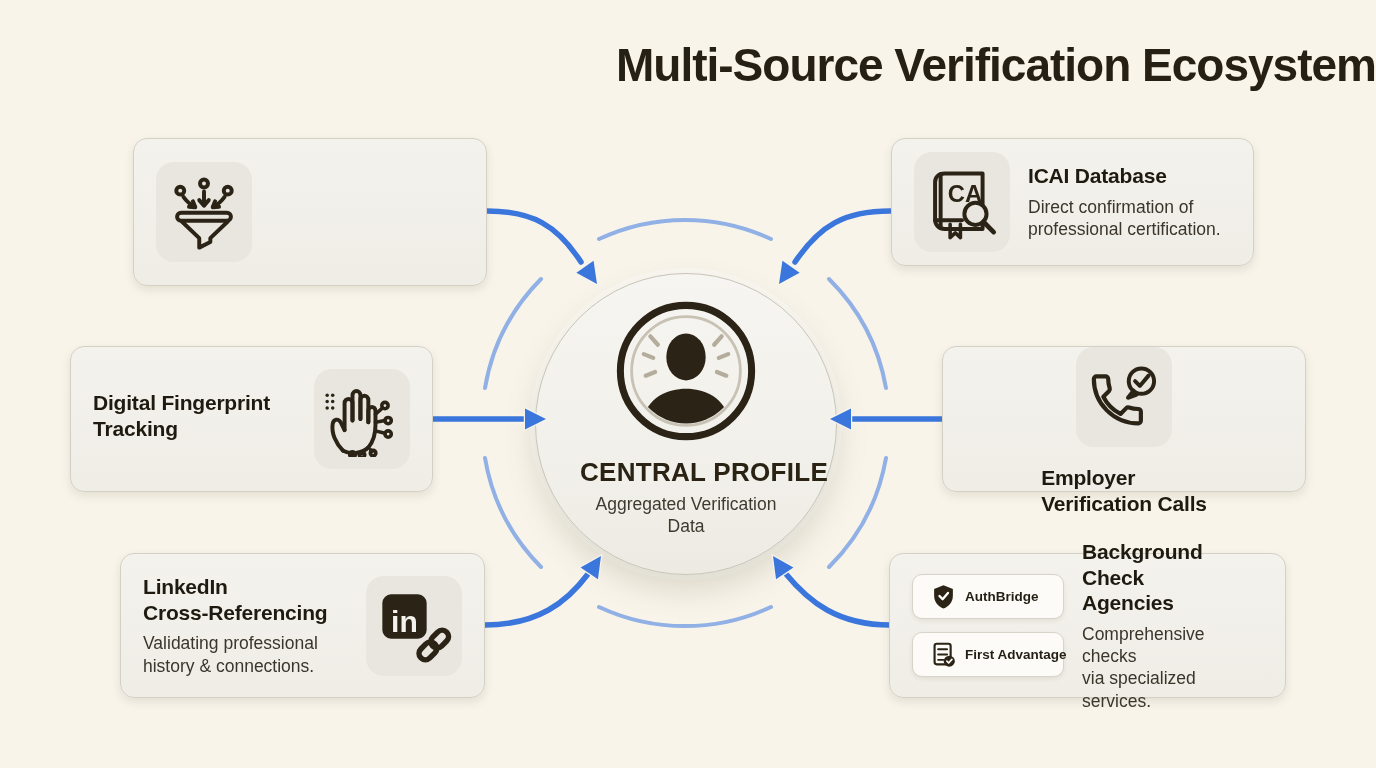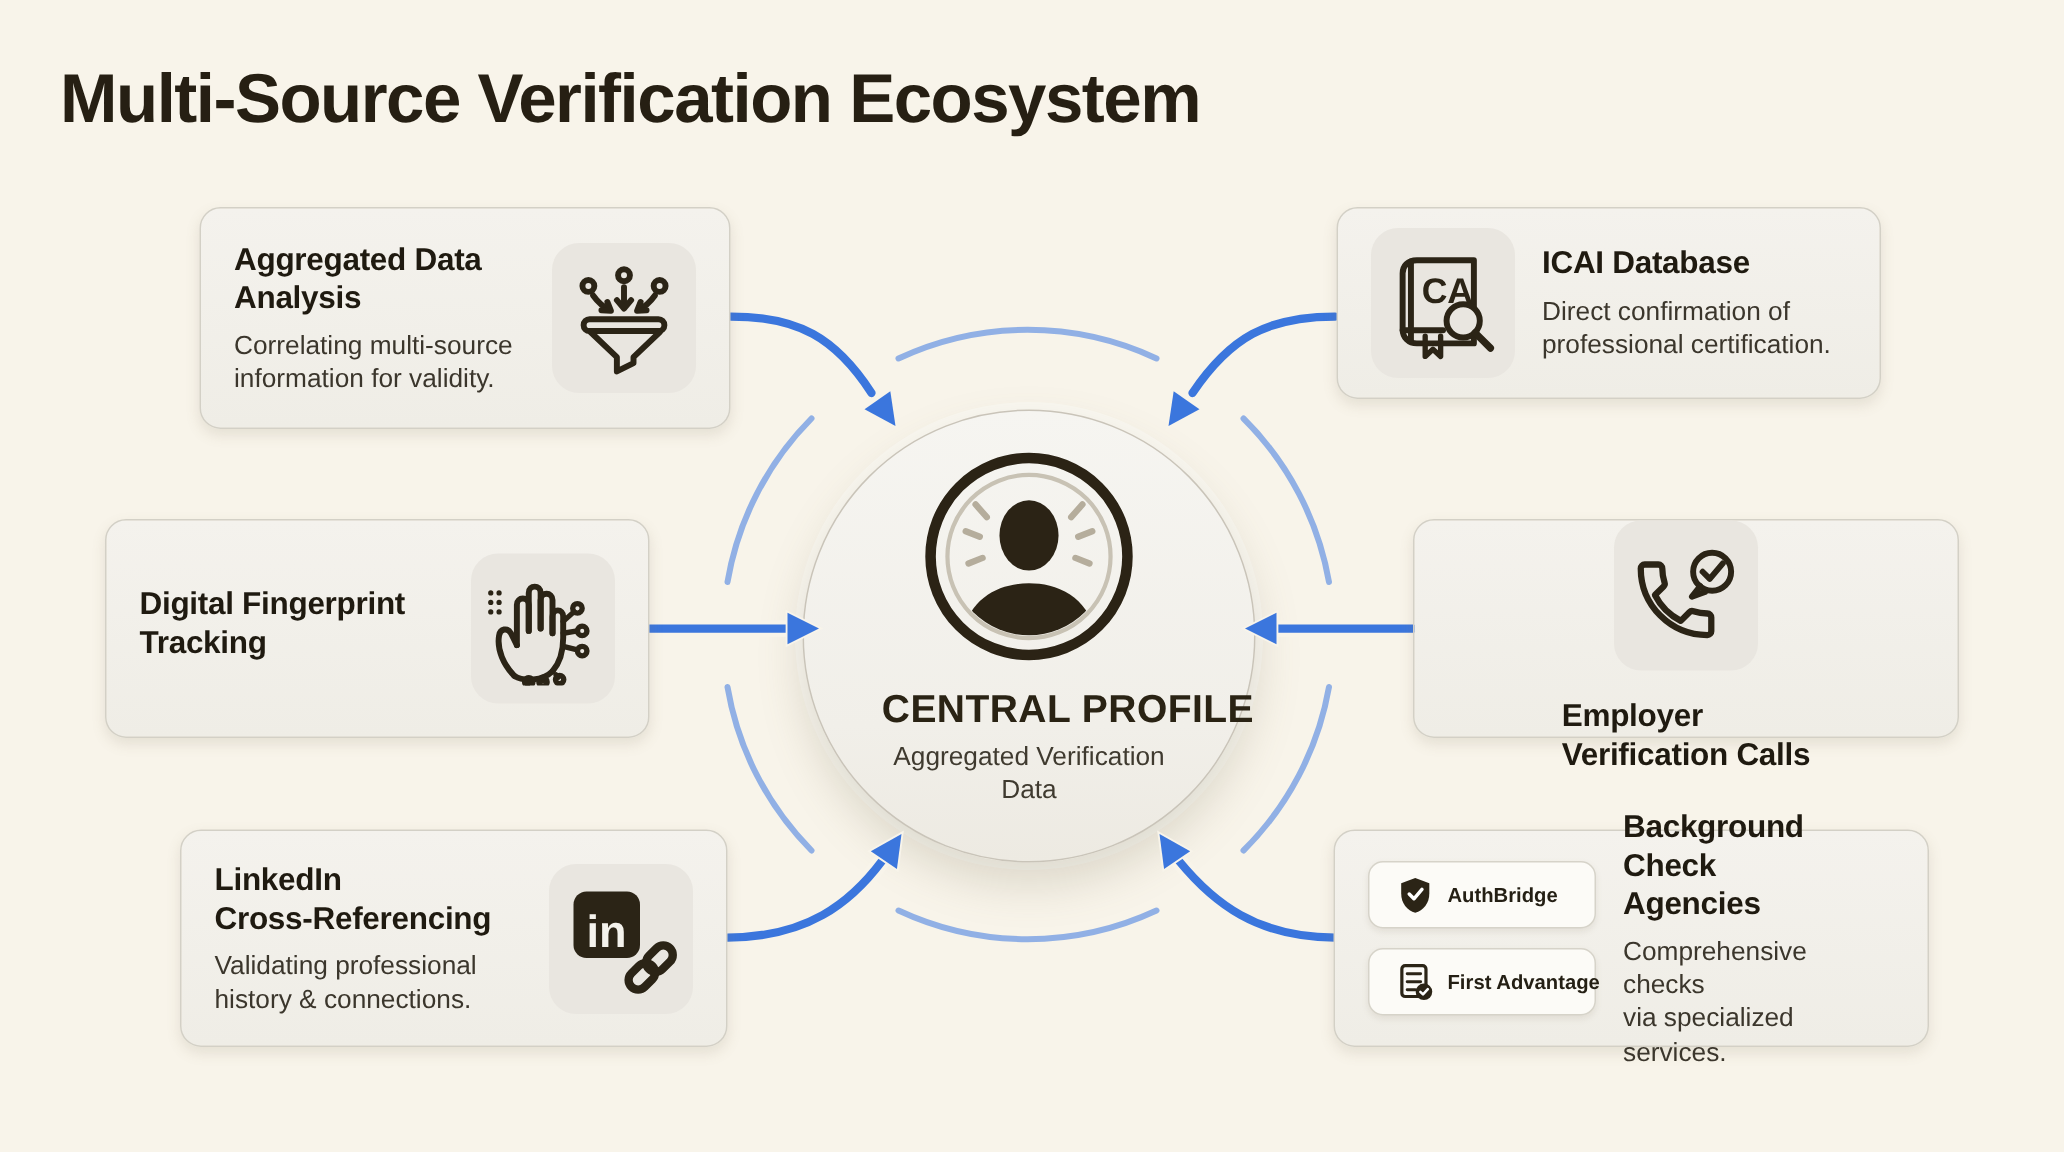--- a/index.html
+++ b/index.html
@@ -4,35 +4,35 @@
 <style>
   html,body { margin:0; padding:0; background:#e8e4da; }
   .canvas {
     position:relative; width:1376px; height:768px;
     background:#f8f4ea;
     font-family:"Liberation Sans", sans-serif;
     overflow:hidden;
   }
   .page-title {
     position:absolute; left:0; right:0; top:38px;
-    text-align:left; font-size:46px; font-weight:700;
+    text-align:right; font-size:46px; font-weight:700;
     letter-spacing:-1px; color:#261f13;margin-left:40px;
   }
   
   .center-circle {
     position:absolute; left:535px; top:273px; width:300px; height:300px;
     border-radius:50%;
     background:linear-gradient(180deg,#f6f5f1 0%,#f1efe9 70%,#edeae2 100%);
     border:1px solid #c9c4b9;
     box-shadow:0 14px 30px rgba(120,108,82,.22), 0 0 0 5px rgba(255,255,255,.35);
     z-index:1;
   }
   .center-avatar { position:absolute; left:50%; top:22px; transform:translateX(-50%); }
   .center-title {
-    position:absolute; top:183px; left:0; width:100%; text-align:right;
+    position:absolute; top:183px; left:18px; width:100%; text-align:center;
     font-size:26px; font-weight:700; letter-spacing:.3px; color:#2a2314;
   }
   .center-sub {
     position:absolute; top:219px; left:0; width:100%; text-align:center;
     font-size:17.5px; line-height:1.28; color:#3f3a2f; white-space:pre-line;
   }
   
   .overlay { position:absolute; left:0; top:0; z-index:2; pointer-events:none; }
   
   .card {
@@ -136,26 +136,20 @@
       <polygon points="0,0 -21,-10.5 -21,10.5" transform="translate(597,284) rotate(55)"></polygon>
       <polygon points="0,0 -21,-10.5 -21,10.5" transform="translate(779,284) rotate(125)"></polygon>
       <polygon points="0,0 -21,-10.5 -21,10.5" transform="translate(546,419)"></polygon>
       <polygon points="0,0 -21,-10.5 -21,10.5" transform="translate(830,419) rotate(180)"></polygon>
       <polygon points="0,0 -21,-10.5 -21,10.5" transform="translate(601,556) rotate(-56)"></polygon>
       <polygon points="0,0 -21,-10.5 -21,10.5" transform="translate(773,556) rotate(236)"></polygon>
     </g>
   </svg>
 
   <div class="card" id="card-tl">
-    <div class="txt">
-      <div class="card-title">Aggregated Data
-Analysis</div>
-      <div class="card-desc">Correlating multi-source
-information for validity.</div>
-    </div>
     <div class="tile">
       <svg viewBox="-48 -48 96 96" fill="none" stroke="#2b2416" stroke-width="5" stroke-linecap="round" stroke-linejoin="round">
         <circle cx="-30" cy="-27" r="5"></circle>
         <circle cx="0" cy="-36" r="5"></circle>
         <circle cx="30" cy="-27" r="5"></circle>
         <path d="M 0,-26 V -9"></path>
           <path d="M -6,-15 L 0,-8 L 6,-15"></path>
         <path d="M -26,-19 C -21,-12 -17,-9 -12,-7"></path>
           <path d="M -19,-6.5 L -11,-6 L -14,-13.5"></path>
         <path d="M 26,-19 C 21,-12 17,-9 12,-7"></path>

